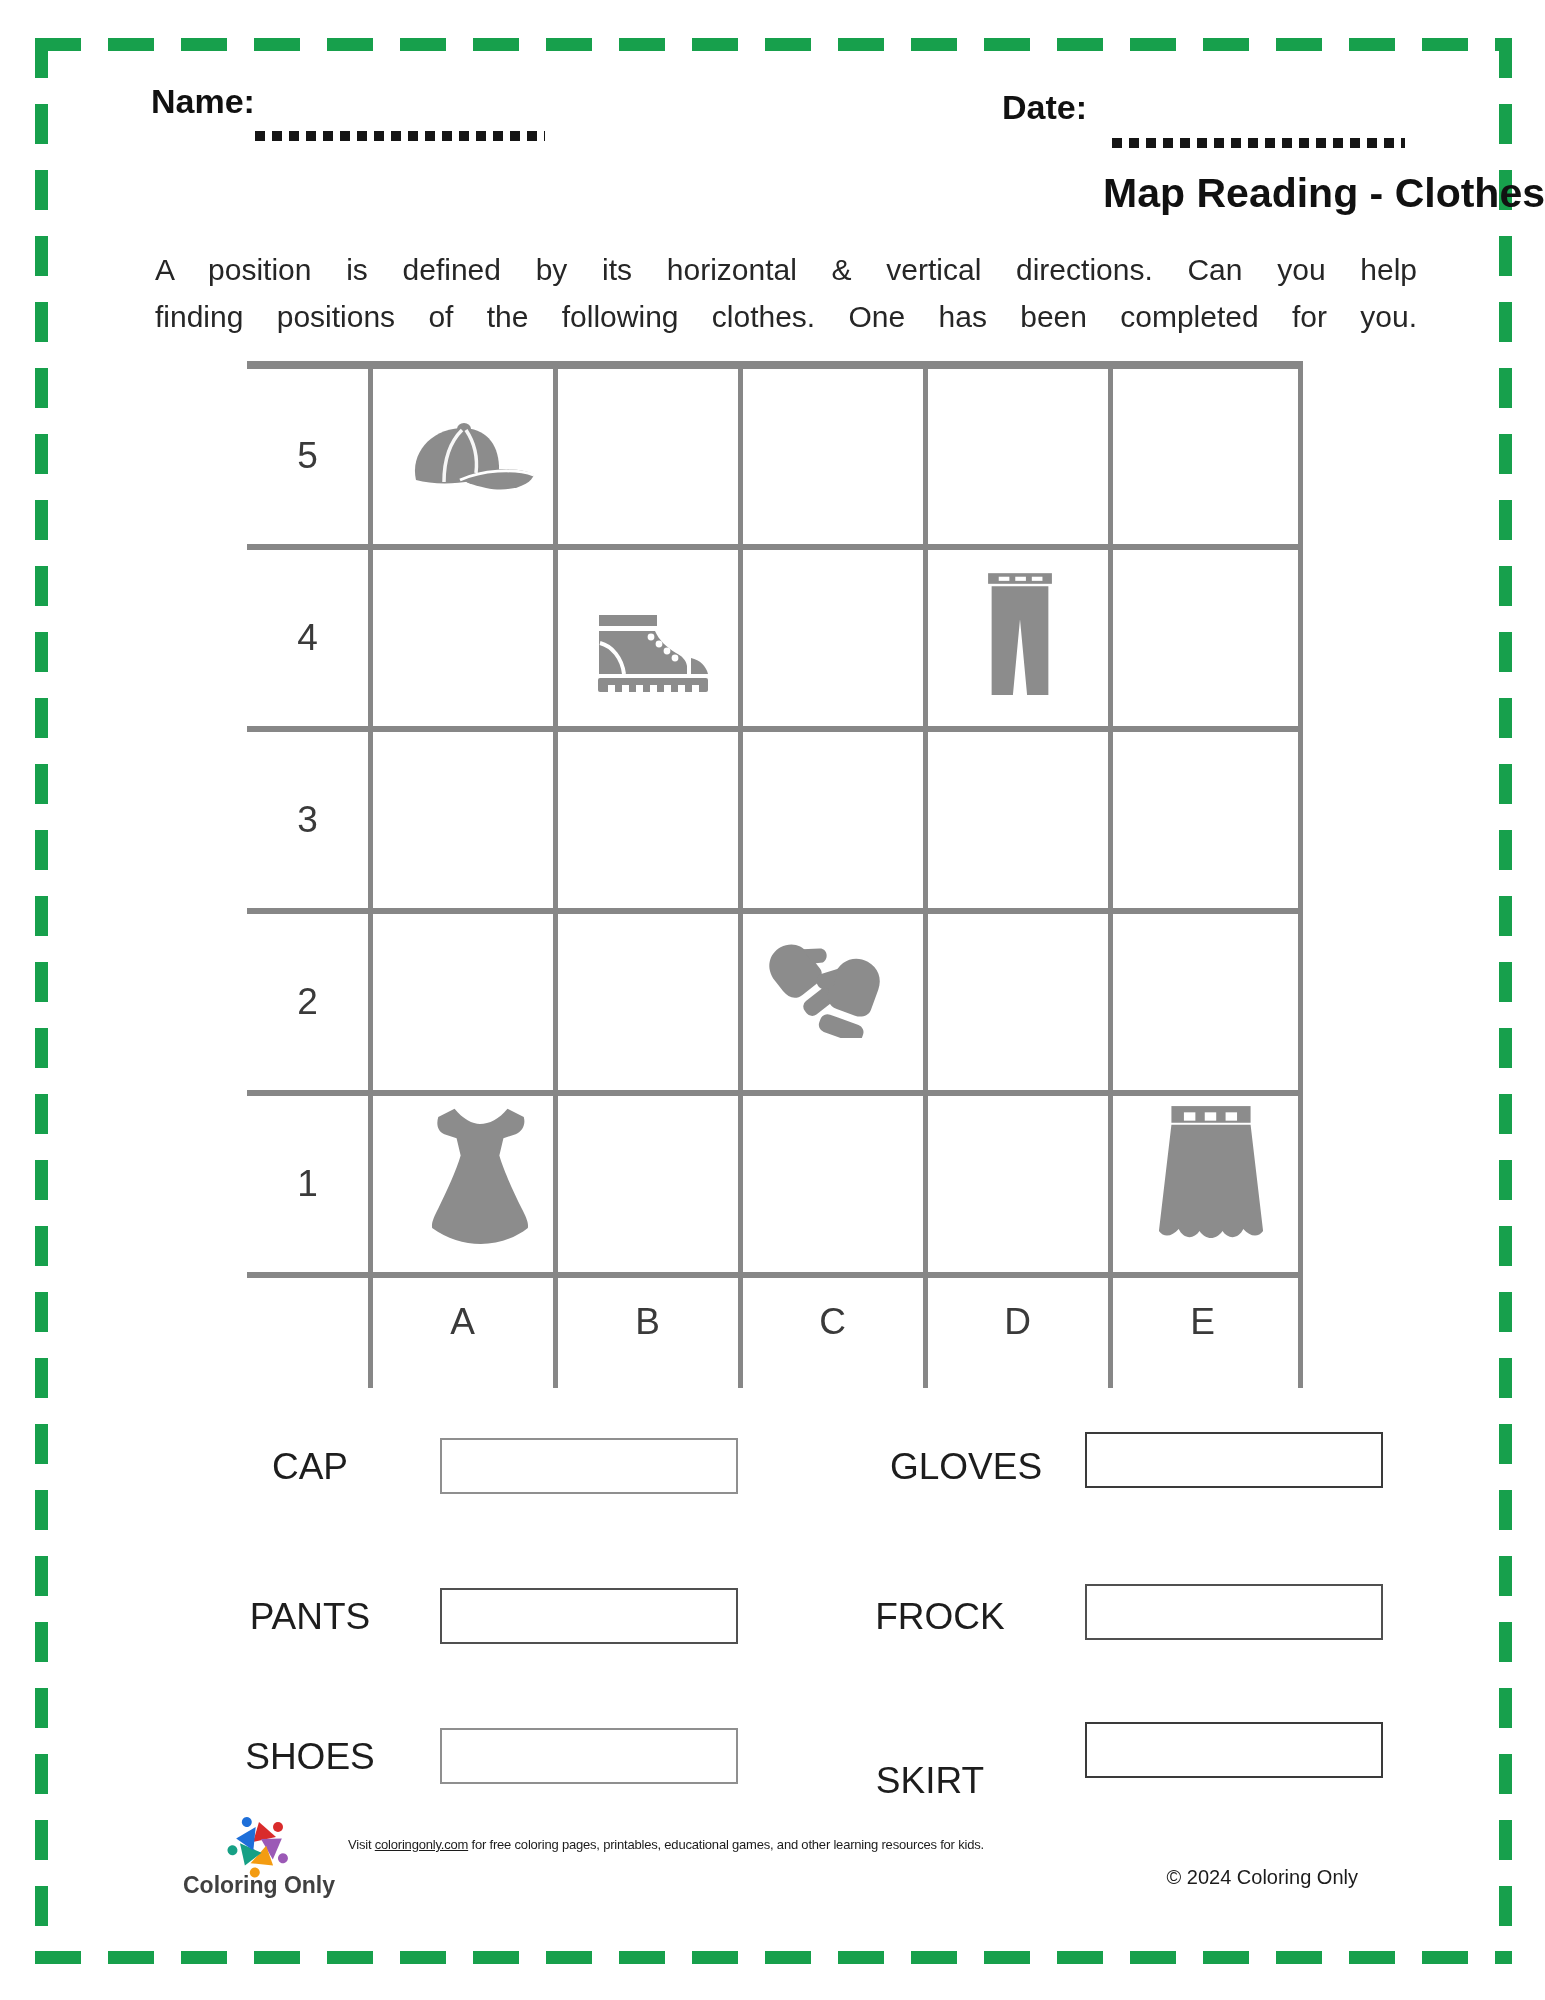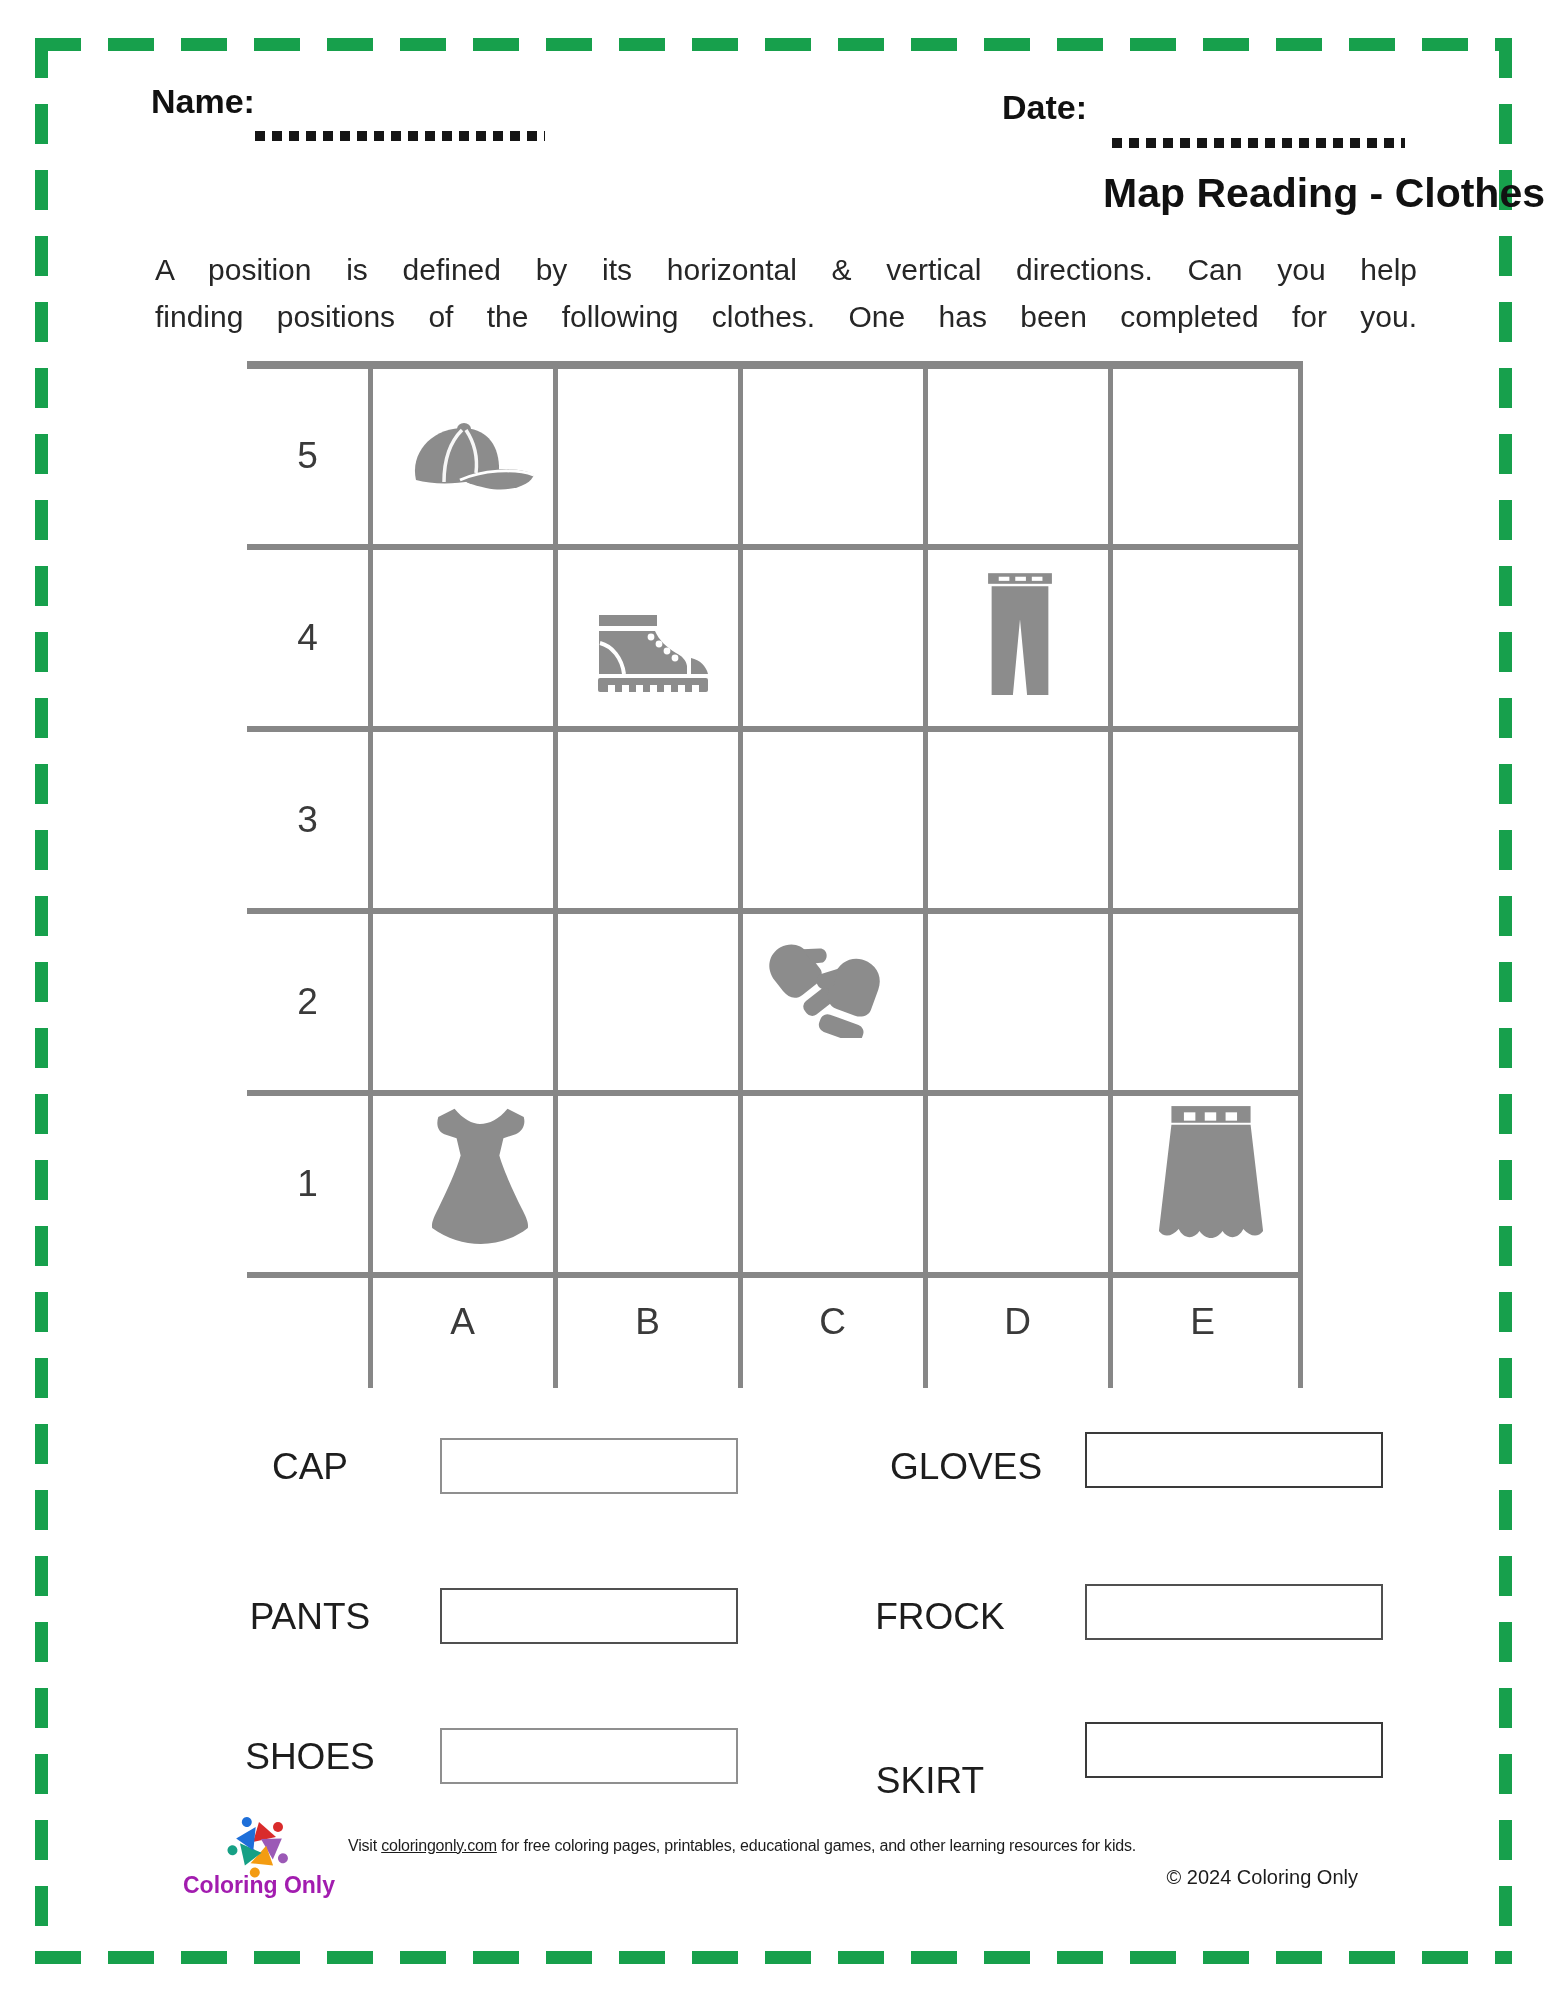--- a/index.html
+++ b/index.html
@@ -25,24 +25,24 @@
                      font-size:37px; color:#3a3a3a; }
   .collab { width:185px; }
   .icon svg { display:block; width:100%; height:100%; }
   
   .anslab { width:240px; height:46px; line-height:46px; text-align:center; font-size:37px; color:#1d1d1d; }
   .ansbox { width:298px; height:56px; background:#fff; font-size:30px; text-align:center; line-height:52px; }
   .bx-light { border:2px solid #8f8f8f; }
   .bx-mid   { border:2px solid #505050; }
   .bx-dark  { border:2px solid #3a3a3a; }
   
-  .visit { font-size:16px; color:#1c1c1c; letter-spacing:-0.2px; }
+  .visit { font-size:13px; color:#1c1c1c; letter-spacing:-0.2px; }
   .visit a { color:#1c1c1c; text-decoration:underline; }
   .copyright { width:1010px; text-align:right; font-size:20px; color:#1c1c1c; }
-  .logotext { width:162px; text-align:center; font-size:23px; font-weight:600; color:#a21caf; }
+  .logotext { width:162px; text-align:center; font-size:23px; font-weight:600; color:#404040; }
 </style>
 </head>
 <body>
 
 <div class="abs bd-h" style="left:35px; top:38px;  width:1477px;"></div>
 <div class="abs bd-h" style="left:35px; top:1951px; width:1477px;"></div>
 <div class="abs bd-v" style="left:35px; top:38px; height:1926px;"></div>
 <div class="abs bd-v" style="left:1499px; top:38px; height:1926px;"></div>
 
 <div class="abs hdr-label" style="left:151px; top:82px;">Name:</div>

